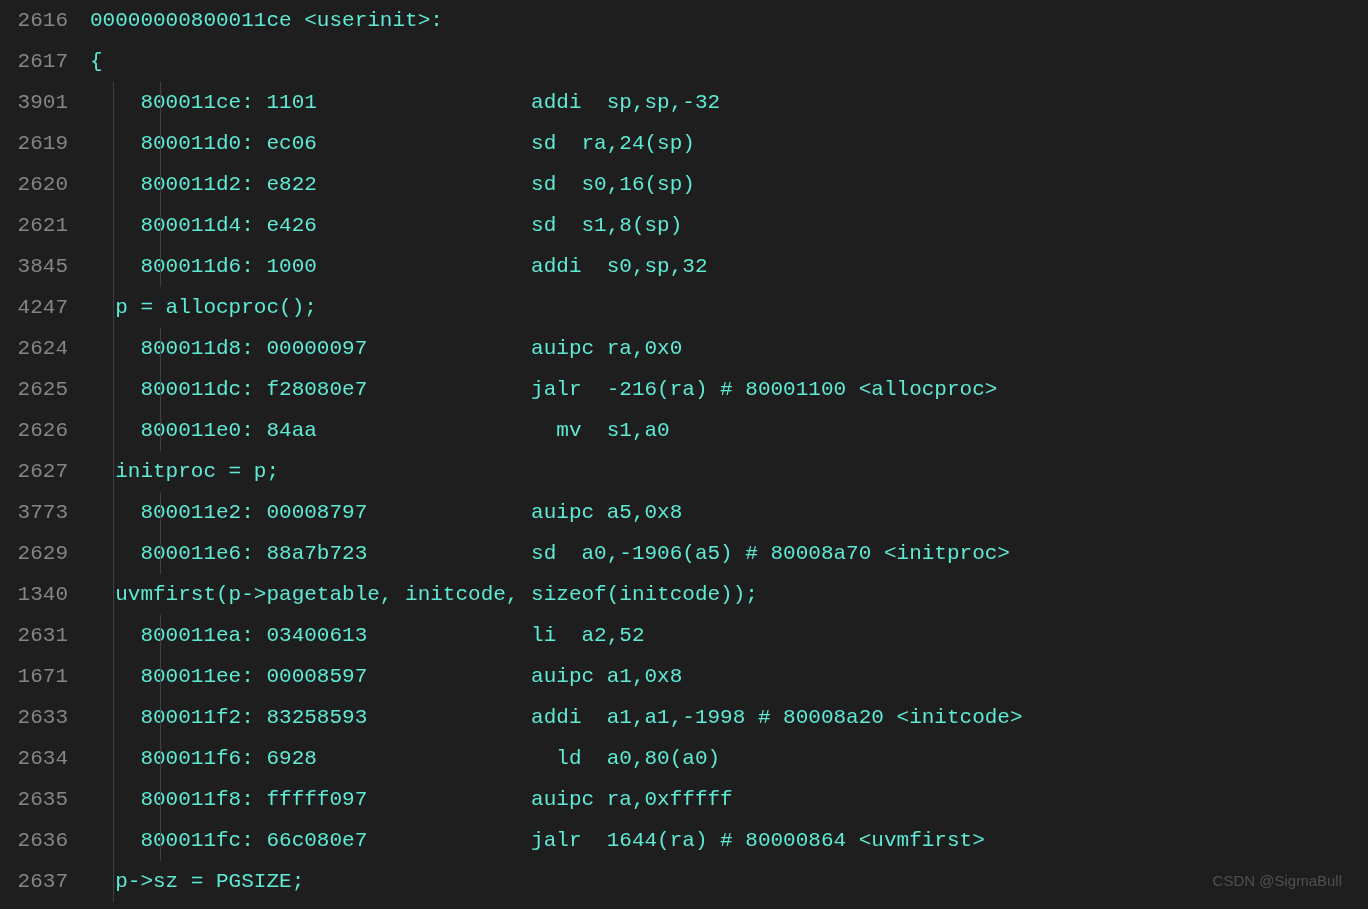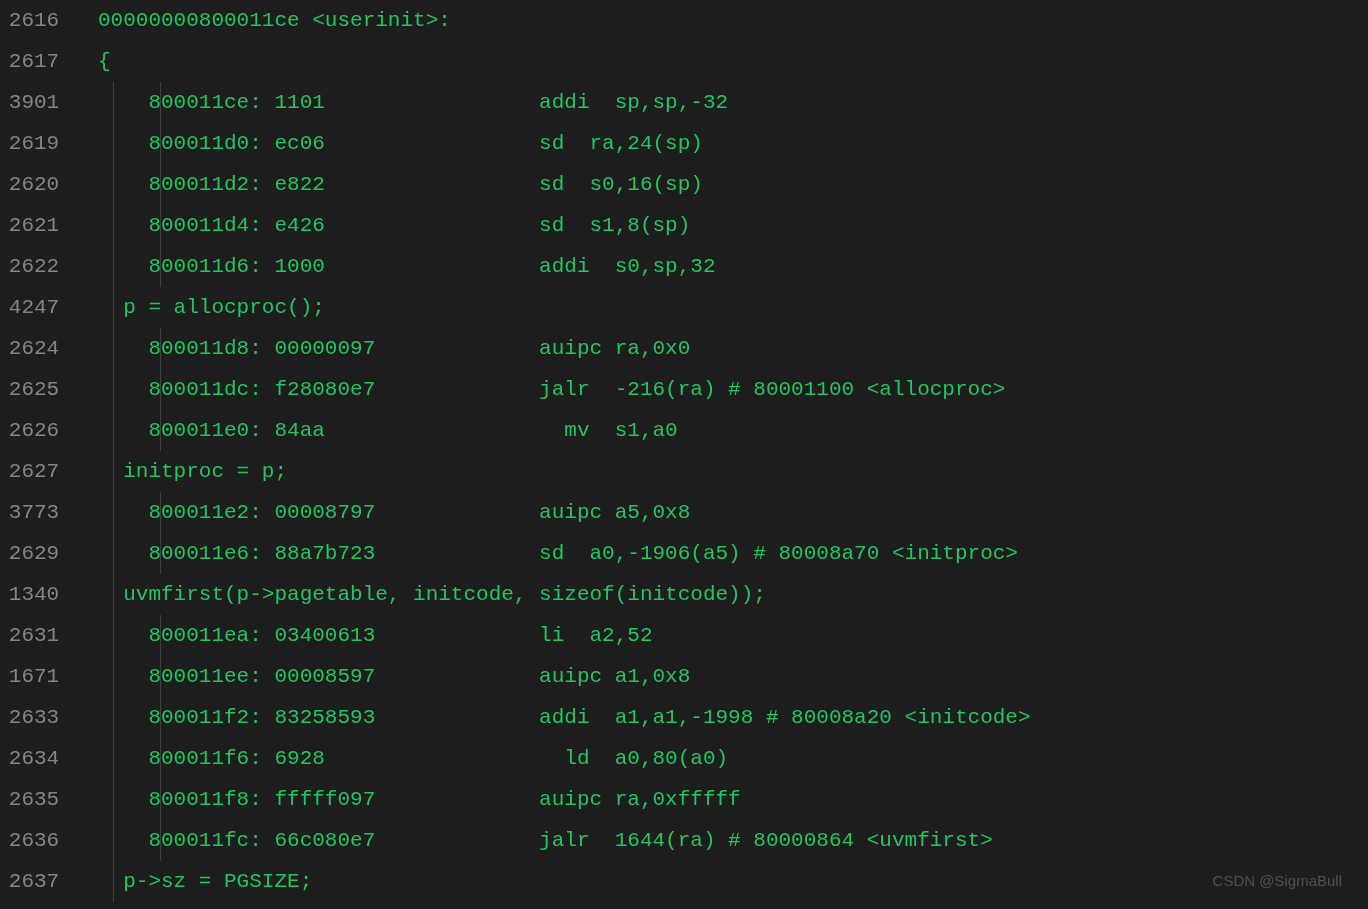--- a/index.html
+++ b/index.html
@@ -14,21 +14,21 @@
     height: 909px;
     position: relative;
   }
   .editor {
     display: flex;
     width: 100%;
     height: 100%;
   }
   .gutter {
     width: 90px;
-    text-align: center;
+    text-align: right;
     color: #858585;
     padding-right: 22px;
     user-select: none;
     flex-shrink: 0;
   }
   .gutter .ln {
     display: block;
     height: 41px;
   }
   .code {
@@ -55,36 +55,35 @@
   .watermark {
     position: absolute;
     bottom: 8px;
     right: 26px;
     color: #6b6b6b;
     font-size: 15px;
     font-family: sans-serif;
     opacity: 0.65;
   }
   .disasm {
-    color: #22c55e;
-    margin-left: 8px;
+    color: #5eead4;
   }
 </style>
 </head>
 <body>
 
 <div class="editor">
   <div class="gutter" id="gutter">
       <span class="ln">2616</span>
       <span class="ln">2617</span>
       <span class="ln">3901</span>
       <span class="ln">2619</span>
       <span class="ln">2620</span>
       <span class="ln">2621</span>
-      <span class="ln">2622</span>
+      <span class="ln">3845</span>
       <span class="ln">4247</span>
       <span class="ln">2624</span>
       <span class="ln">2625</span>
       <span class="ln">2626</span>
       <span class="ln">2627</span>
       <span class="ln">3773</span>
       <span class="ln">2629</span>
       <span class="ln">1340</span>
       <span class="ln">2631</span>
       <span class="ln">1671</span>

